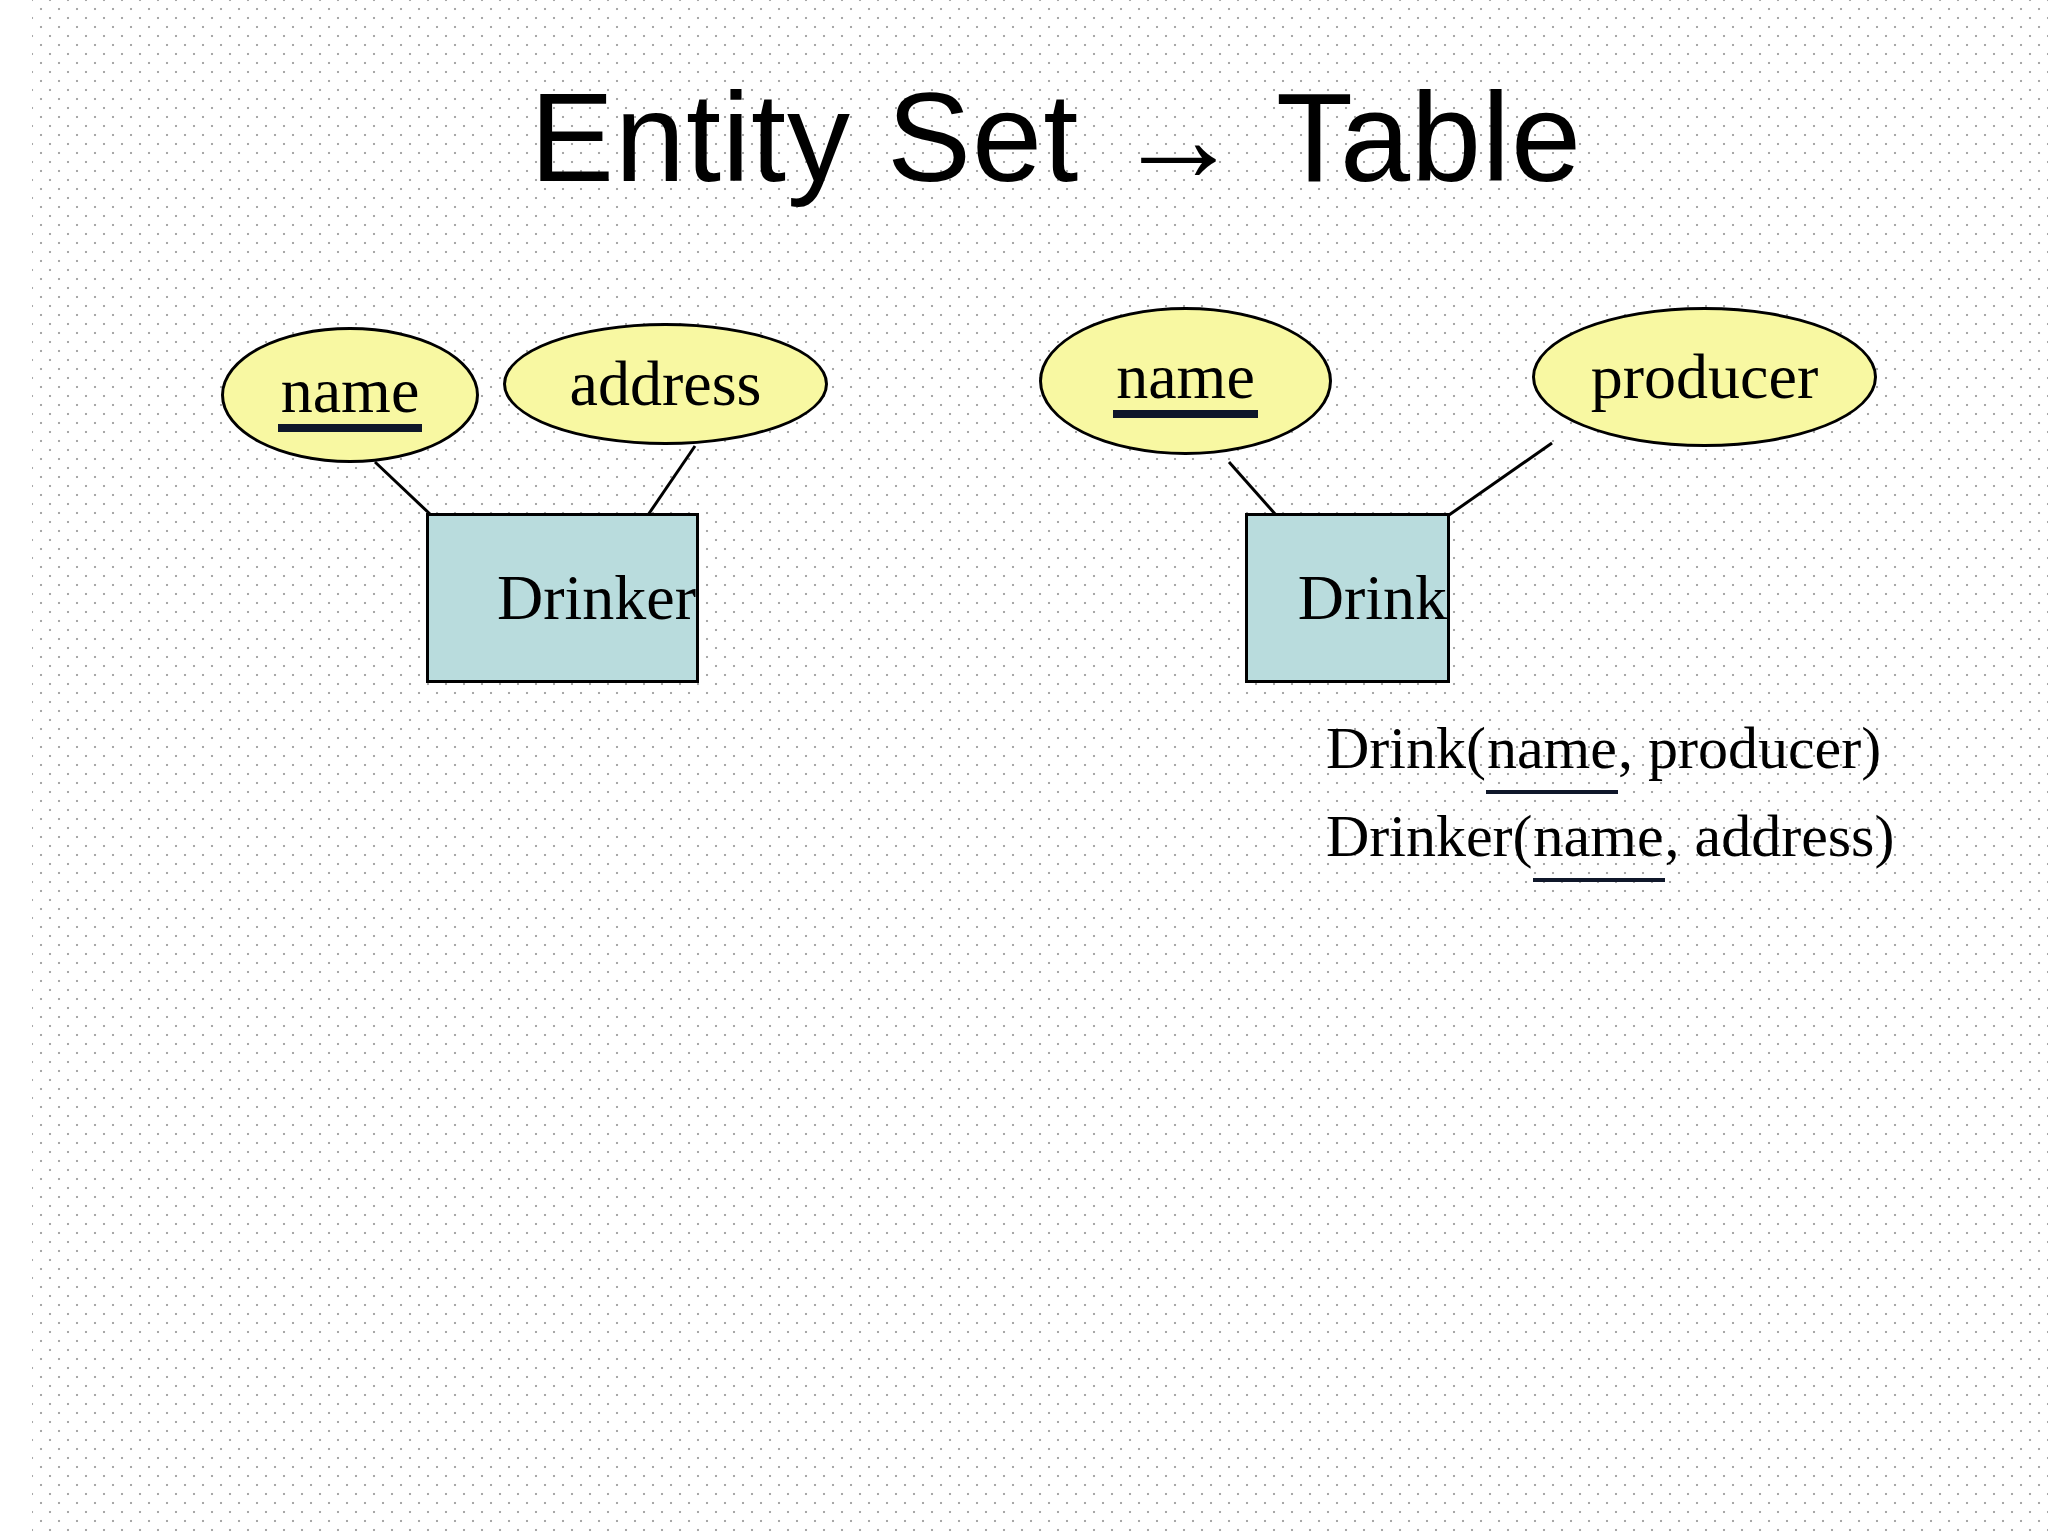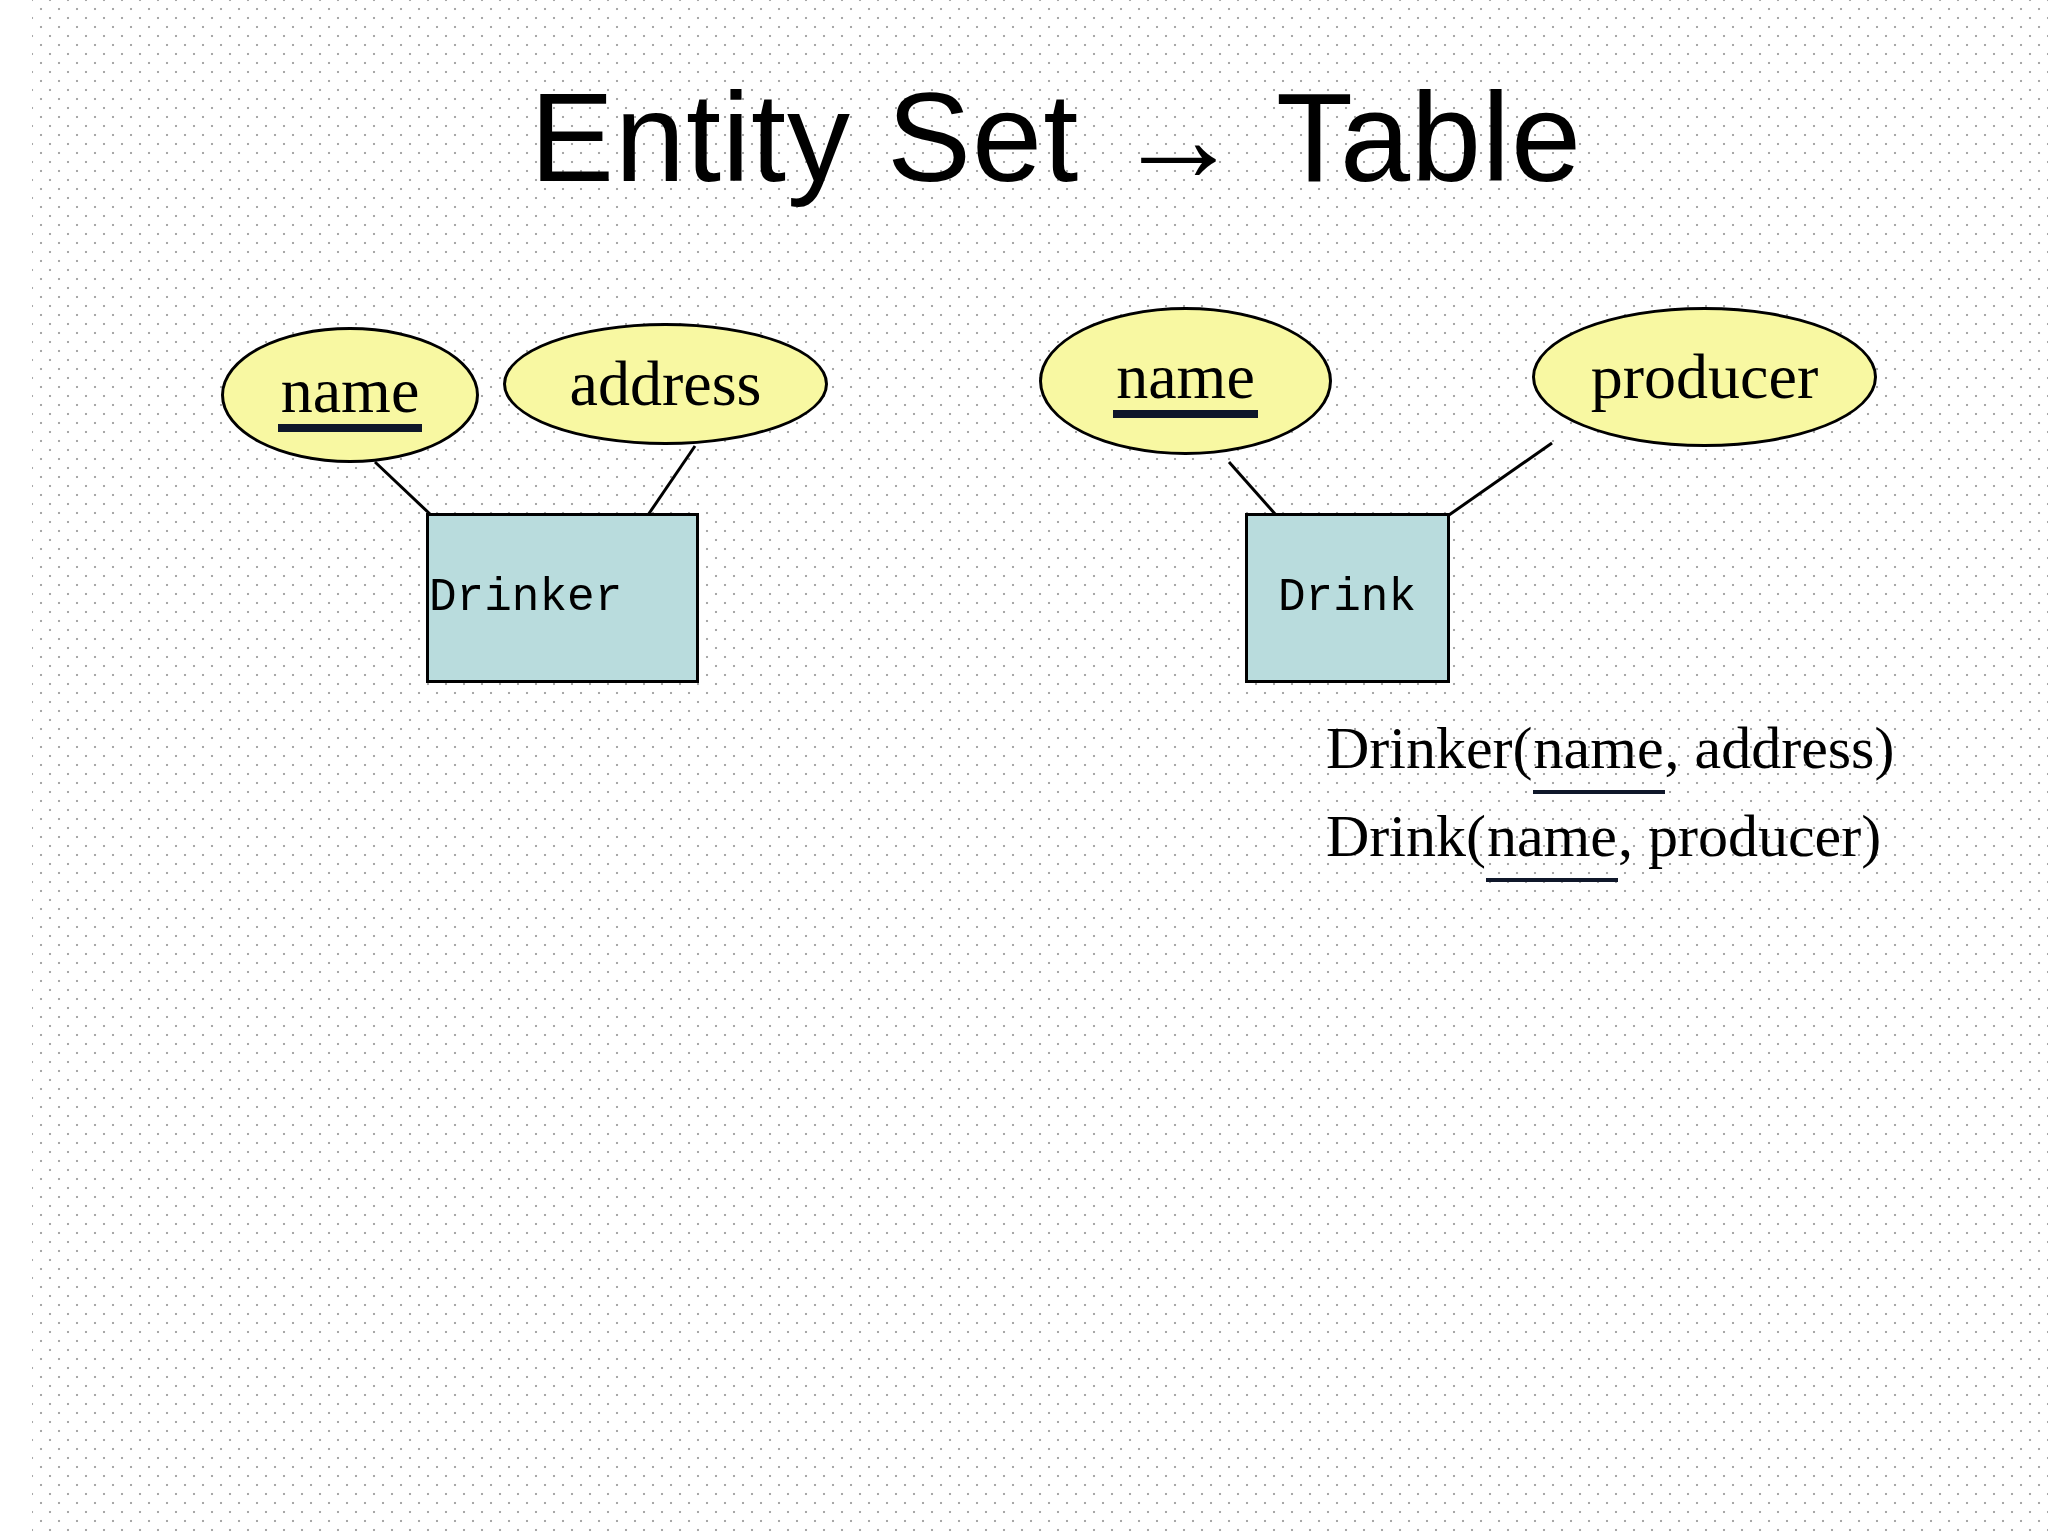--- a/index.html
+++ b/index.html
@@ -57,24 +57,23 @@
     font-size: 64px;
     line-height: 1.0;
   }
   .entity-rect {
     position: absolute;
     box-sizing: border-box;
     border: 3px solid #000;
     background: #b9dcdd;
     display: flex;
     align-items: center;
-    justify-content: flex-start;
-    font-size: 46px;
+    justify-content: flex-end;
+    font-size: 64px;
     line-height: 1.0;
-    font-family: Liberation Mono, monospace;
   }
   .key-underline {
     display: inline-block;
     border-bottom: 8px solid #0f172a;
     padding: 0 3px 1px 3px;
   }
   
   .e-name-left     { left: 189px;  top: 327px; width: 258px; height: 136px; }
   .e-address       { left: 471px;  top: 323px; width: 325px; height: 122px; }
   .r-drinker       { left: 394px;  top: 513px; width: 273px; height: 170px; }
@@ -123,20 +122,20 @@
   </div>
   <div class="attr-ellipse e-producer">
     <span>producer</span>
   </div>
   <div class="entity-rect r-drink">
     <span>Drink</span>
   </div>
 
   <div class="schema">
     <div>
-      <span>Drinker(</span><span class="key-underline">name</span><span>, address)</span>
+      <span>Drink(</span><span class="key-underline">name</span><span>, producer)</span>
     </div>
     <div>
-      <span>Drink(</span><span class="key-underline">name</span><span>, producer)</span>
+      <span>Drinker(</span><span class="key-underline">name</span><span>, address)</span>
     </div>
   </div>
 
 </div>
 
 </body></html>

